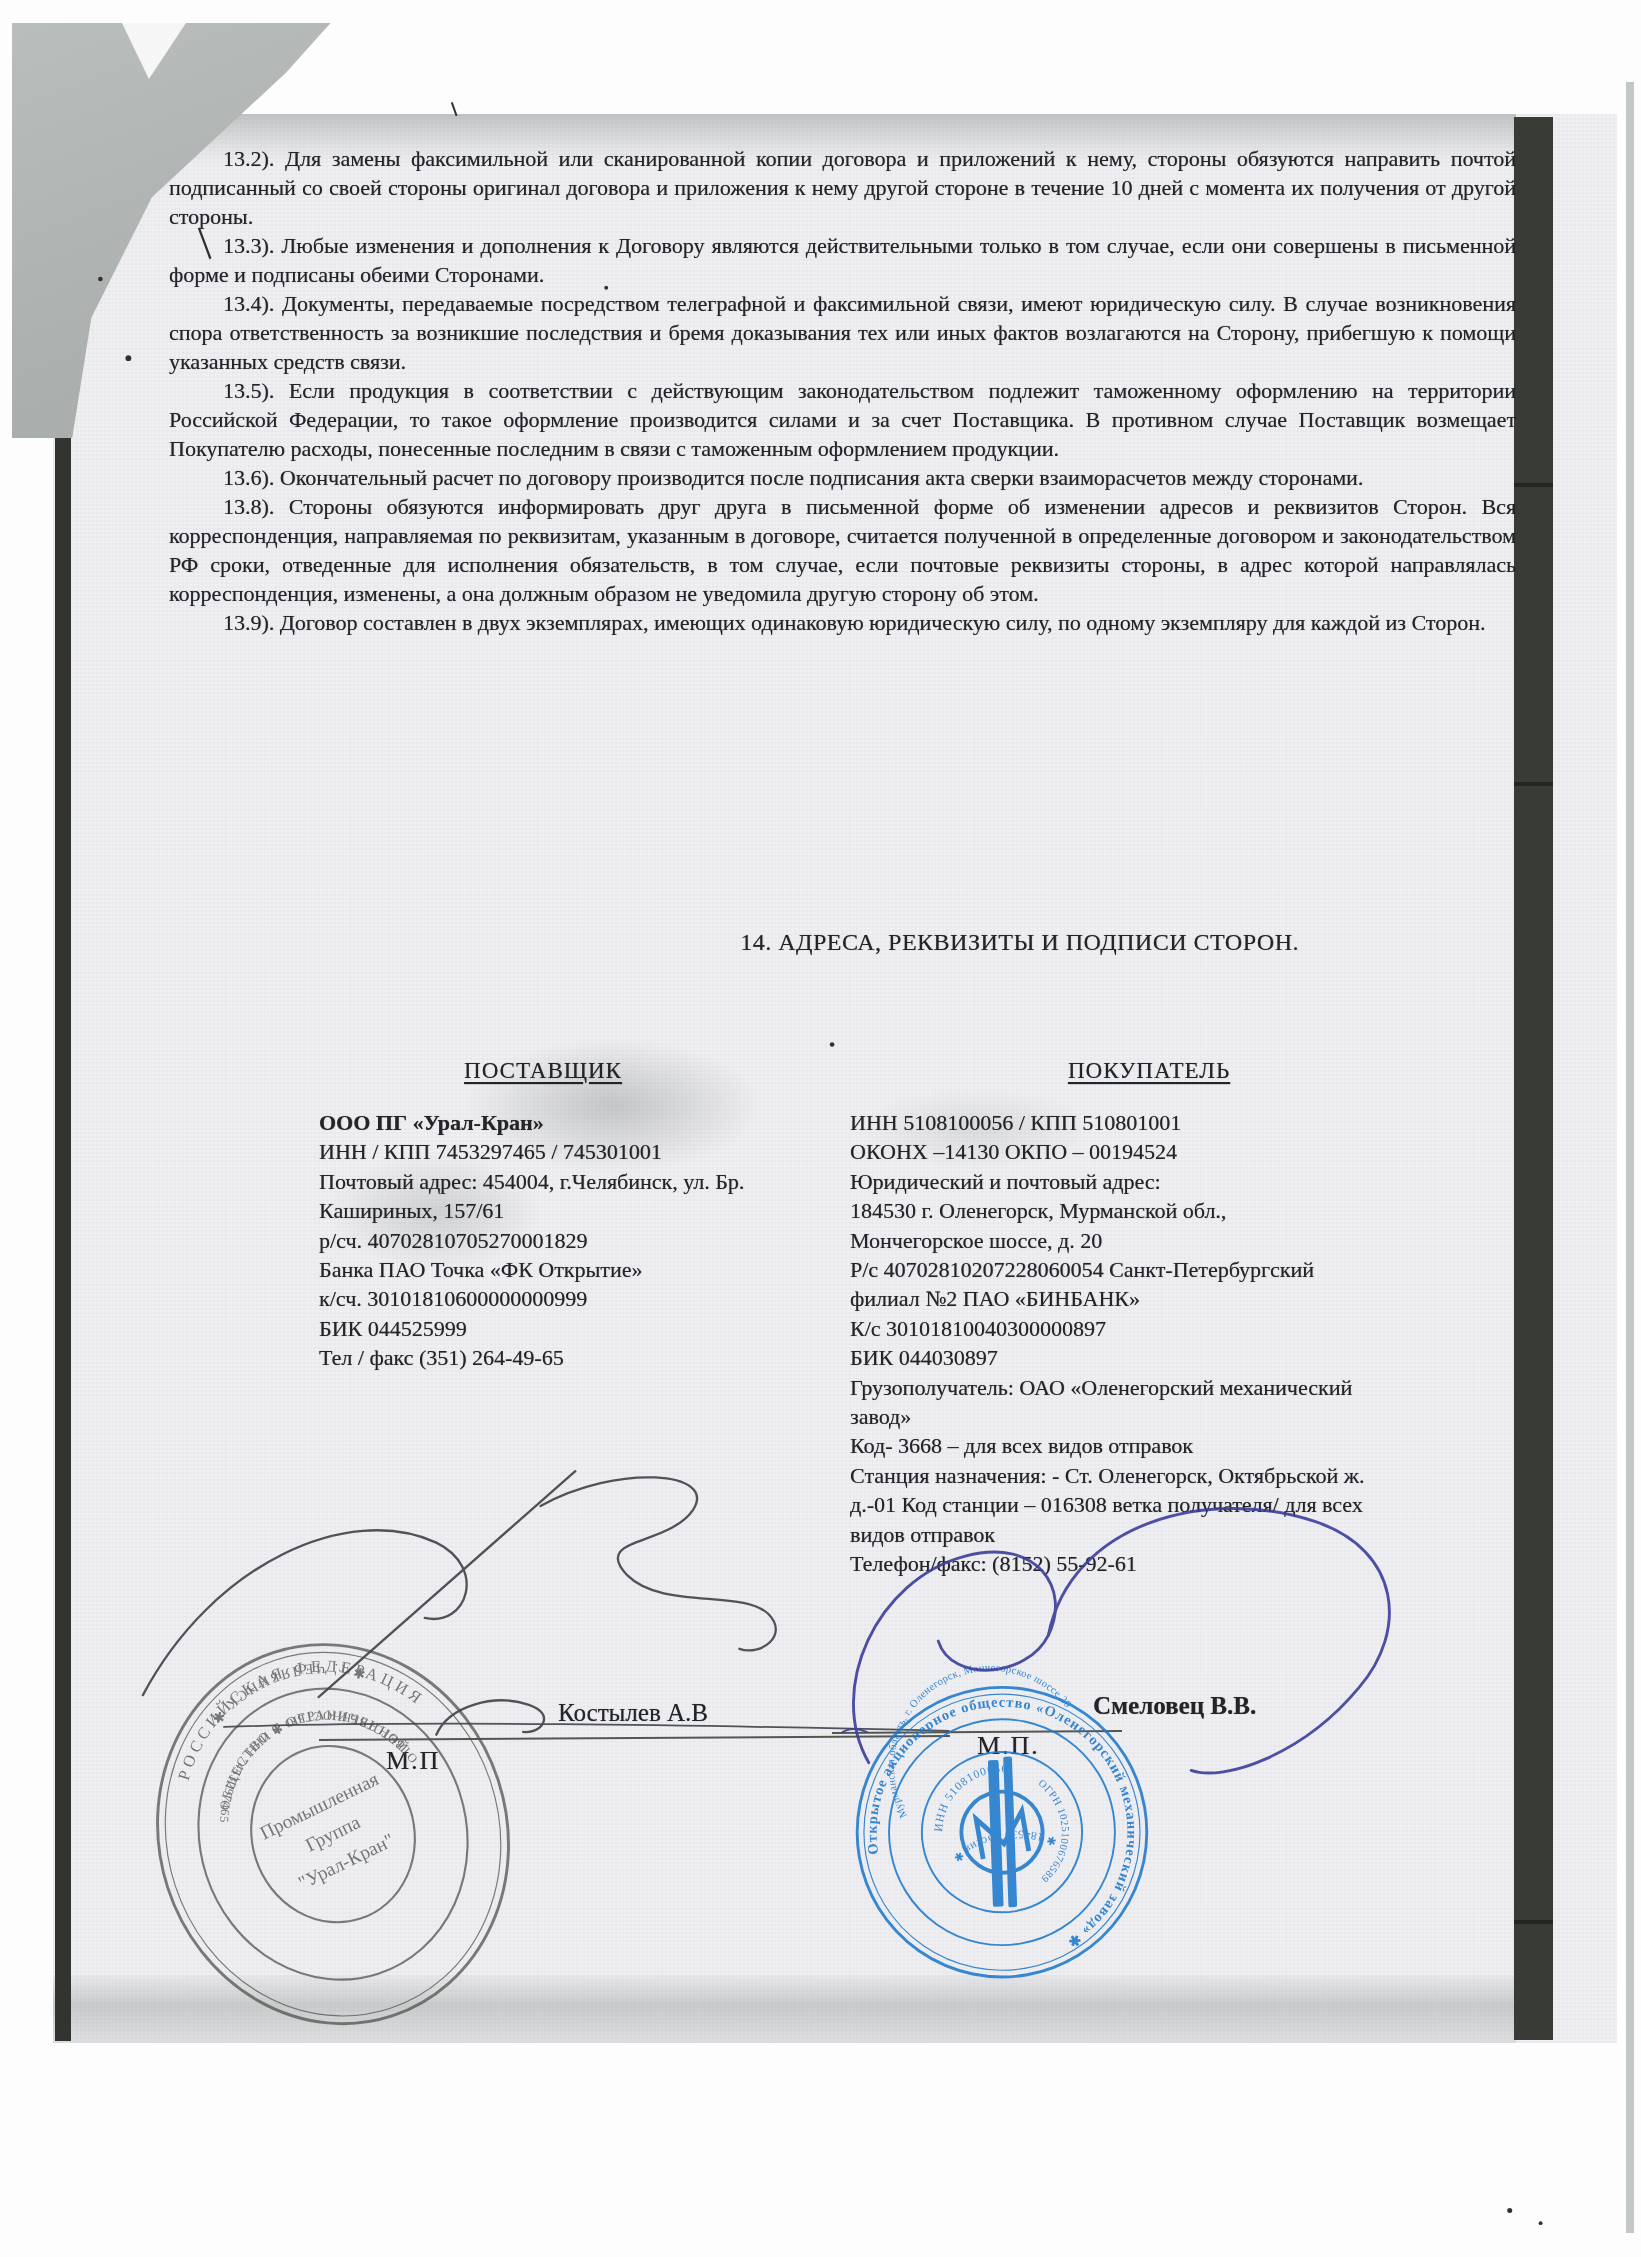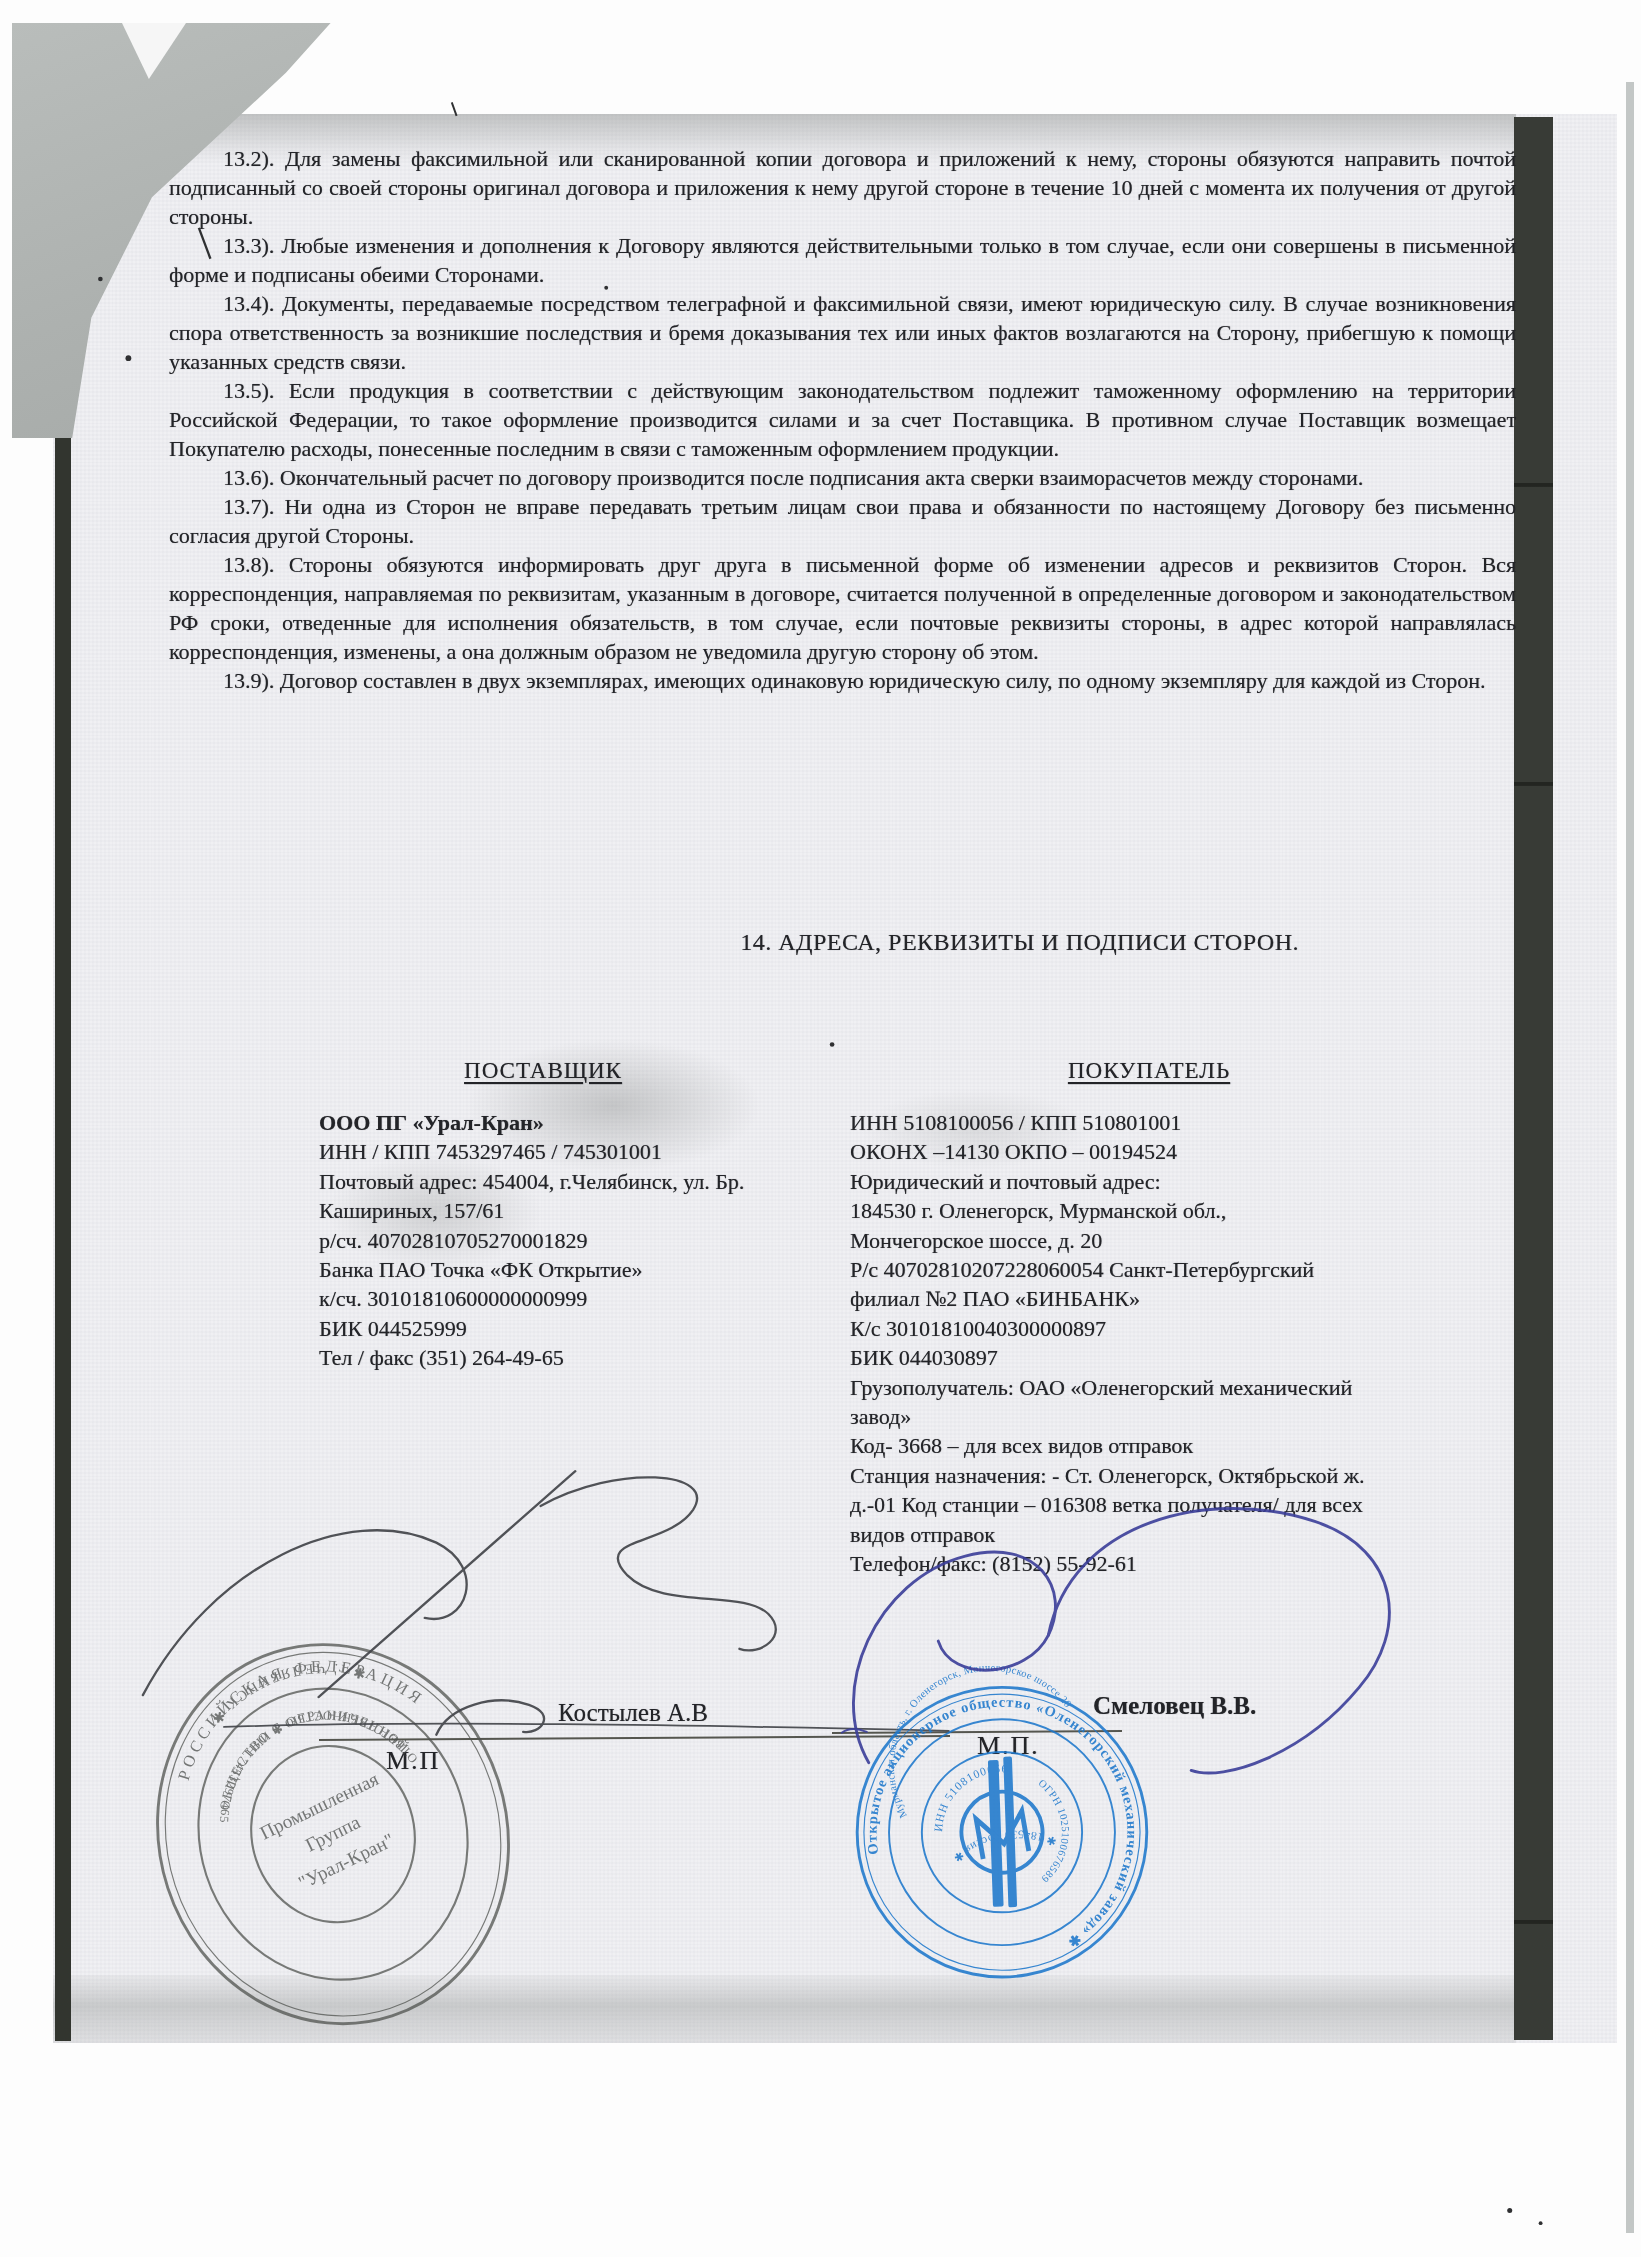--- a/index.html
+++ b/index.html
@@ -85,21 +85,20 @@
   <div class="fold"></div>
   <div class="fold-notch"></div>
 
   <div class="clauses doc-text">
 
   <p class="clause">13.2). Для замены факсимильной или сканированной копии договора и приложений к нему, стороны обязуются направить почтой подписанный со своей стороны оригинал договора и приложения к нему другой стороне в течение 10 дней с момента их получения от другой стороны.</p>
       <p class="clause">13.3). Любые изменения и дополнения к Договору являются действительными только в том случае, если они совершены в письменной форме и подписаны обеими Сторонами.</p>
       <p class="clause">13.4). Документы, передаваемые посредством телеграфной и факсимильной связи, имеют юридическую силу. В случае возникновения спора ответственность за возникшие последствия и бремя доказывания тех или иных фактов возлагаются на Сторону, прибегшую к помощи указанных средств связи.</p>
       <p class="clause">13.5). Если продукция в соответствии с действующим законодательством подлежит таможенному оформлению на территории Российской Федерации, то такое оформление производится силами и за счет Поставщика. В противном случае Поставщик возмещает Покупателю расходы, понесенные последним в связи с таможенным оформлением продукции.</p>
       <p class="clause">13.6).  Окончательный расчет по договору производится после подписания акта сверки взаиморасчетов между сторонами.</p>
-      <p class="clause">13.7).  Ни одна из Сторон не вправе передавать третьим лицам свои права и обязанности по настоящему  Договору без письменно согласия другой Стороны.</p>
       <p class="clause">13.8). Стороны обязуются информировать друг друга в письменной форме об изменении адресов и реквизитов Сторон. Вся корреспонденция,  направляемая по реквизитам, указанным в договоре, считается полученной в определенные договором и законодательством РФ сроки, отведенные для исполнения обязательств, в том случае, если почтовые реквизиты стороны, в адрес которой направлялась корреспонденция, изменены, а она должным образом не уведомила  другую сторону об этом.</p>
       <p class="clause">13.9). Договор составлен в двух экземплярах, имеющих одинаковую юридическую силу, по одному экземпляру для каждой из Сторон.</p>
     </div>
 
   <div class="section-heading doc-text">14. АДРЕСА, РЕКВИЗИТЫ И ПОДПИСИ СТОРОН.</div>
 
   <div class="col-header supplier doc-text">ПОСТАВЩИК</div>
   <div class="col-header buyer doc-text">ПОКУПАТЕЛЬ</div>
 
   <div class="column supplier doc-text">

